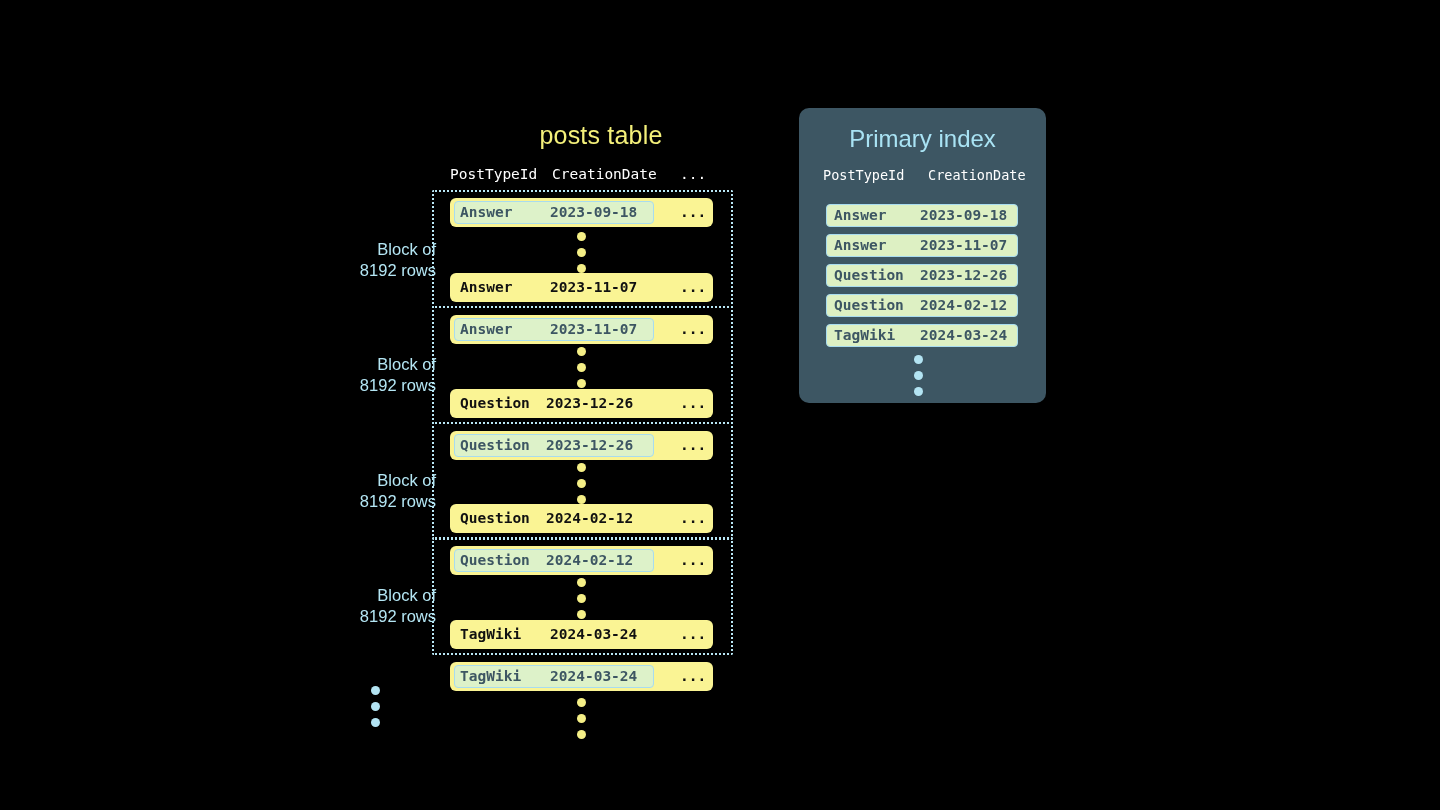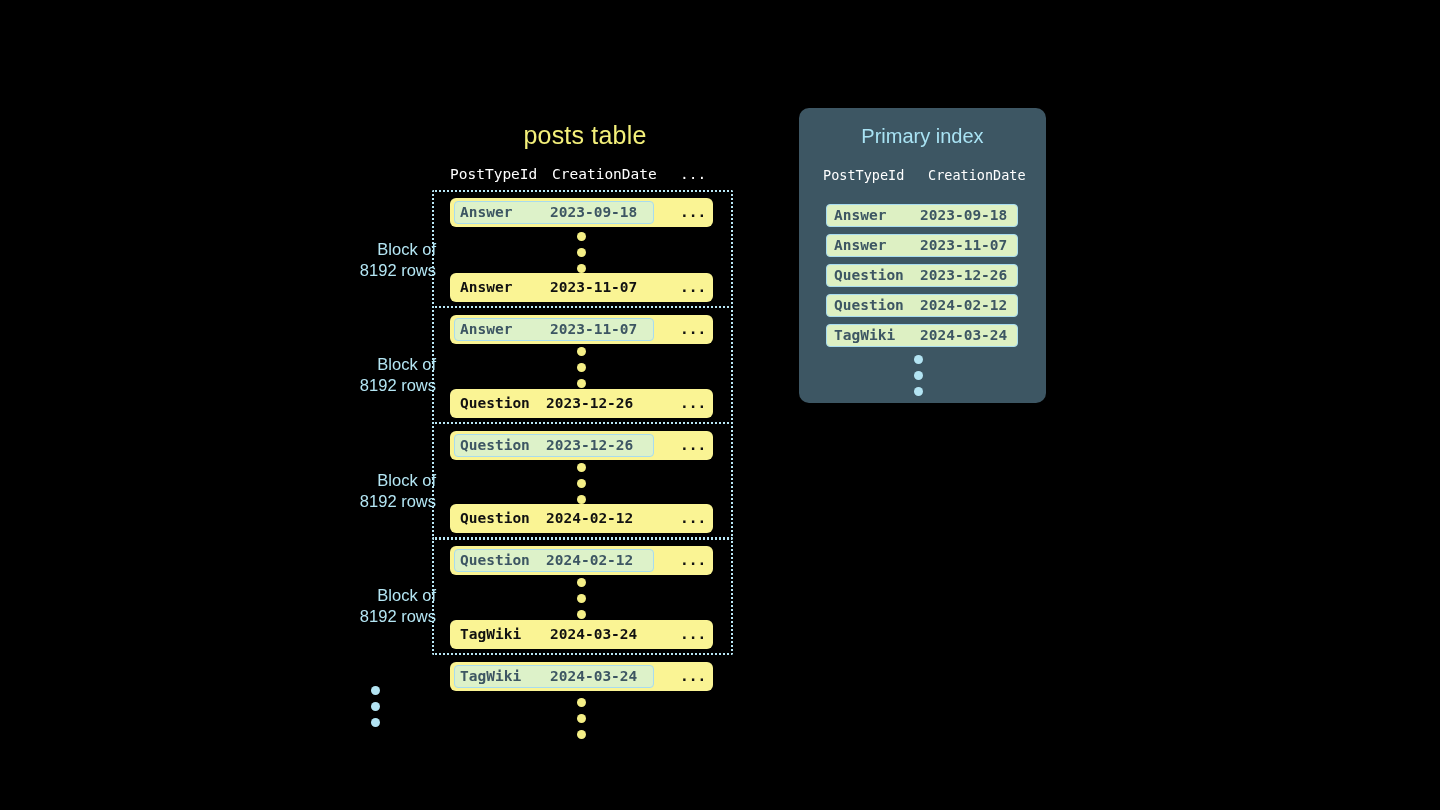--- a/index.html
+++ b/index.html
@@ -12,21 +12,21 @@
     width: 1440px;
     height: 810px;
     background: #000000;
     overflow: hidden;
     font-family: "Liberation Sans", sans-serif;
   }
 
   
   .posts-title {
     position: absolute;
-    left: 435px;
+    left: 451px;
     top: 121px;
     width: 300px;
     text-align: center;
     color: #f4f07a;
     font-size: 25px;
     font-weight: 400;
     letter-spacing: 0.2px;
     font-family: "Liberation Sans", sans-serif;
   }
 
@@ -139,21 +139,21 @@
     background: #3d5663;
     border-radius: 10px;
   }
   .pi-title {
     position: absolute;
     left: 0;
     top: 17px;
     width: 247px;
     text-align: center;
     color: #a9e3f4;
-    font-size: 20px;
+    font-size: 24px;
     font-family: "Liberation Sans", sans-serif;
   }
   .pi-headers {
     position: absolute;
     left: 24px;
     top: 59px;
     width: 200px;
     height: 20px;
     font-family: "DejaVu Sans Mono", monospace;
     font-size: 13.5px;

